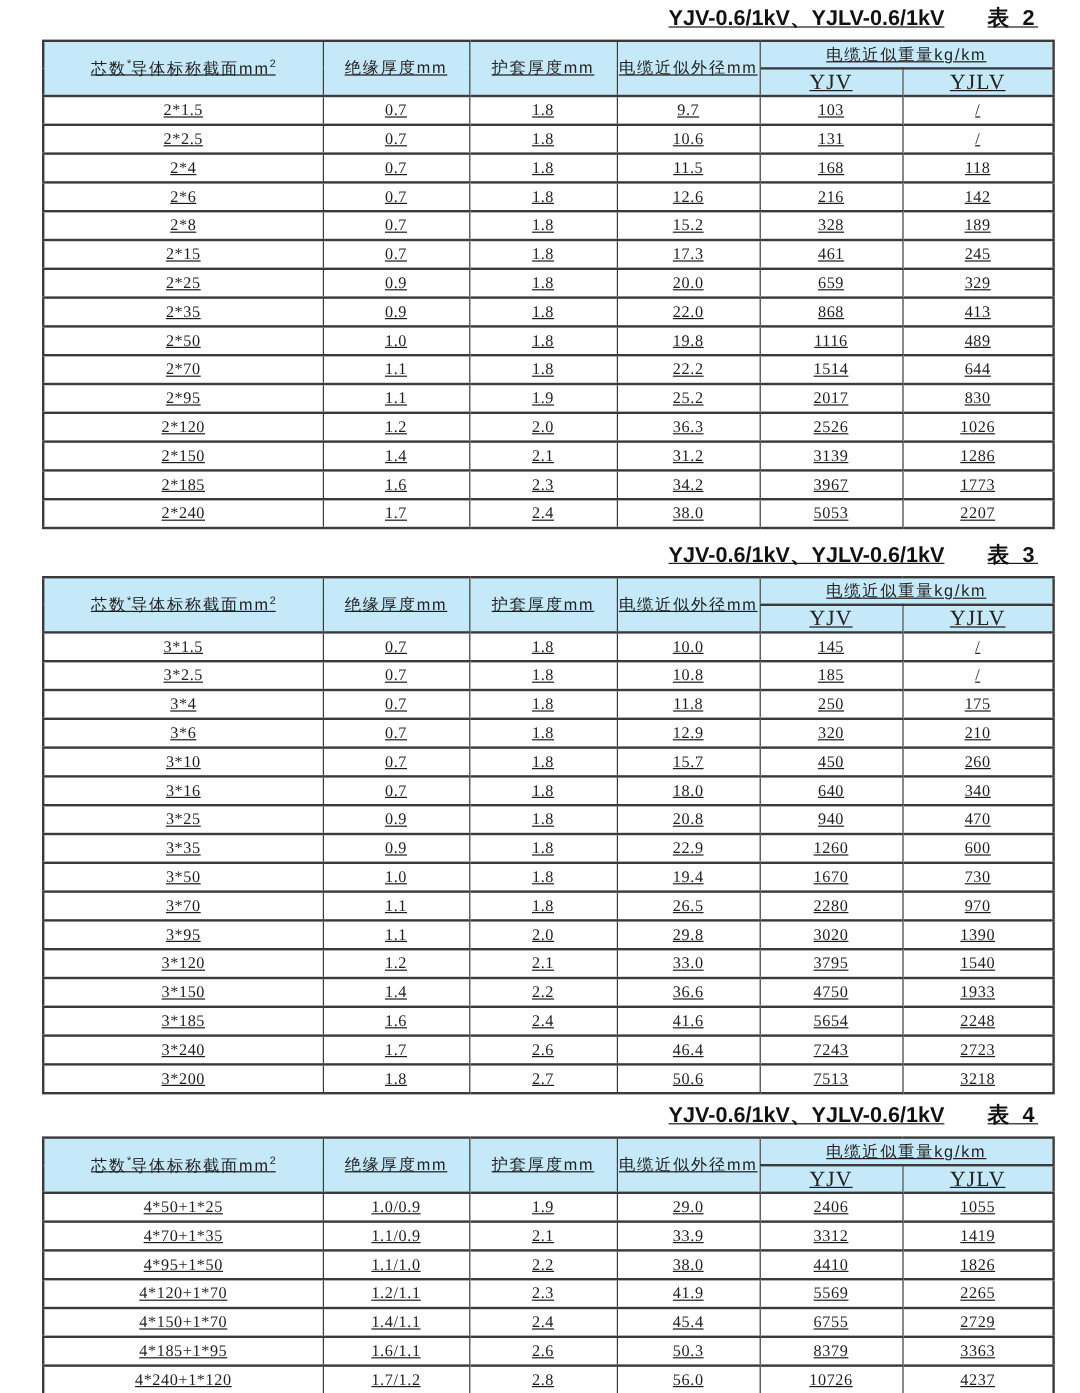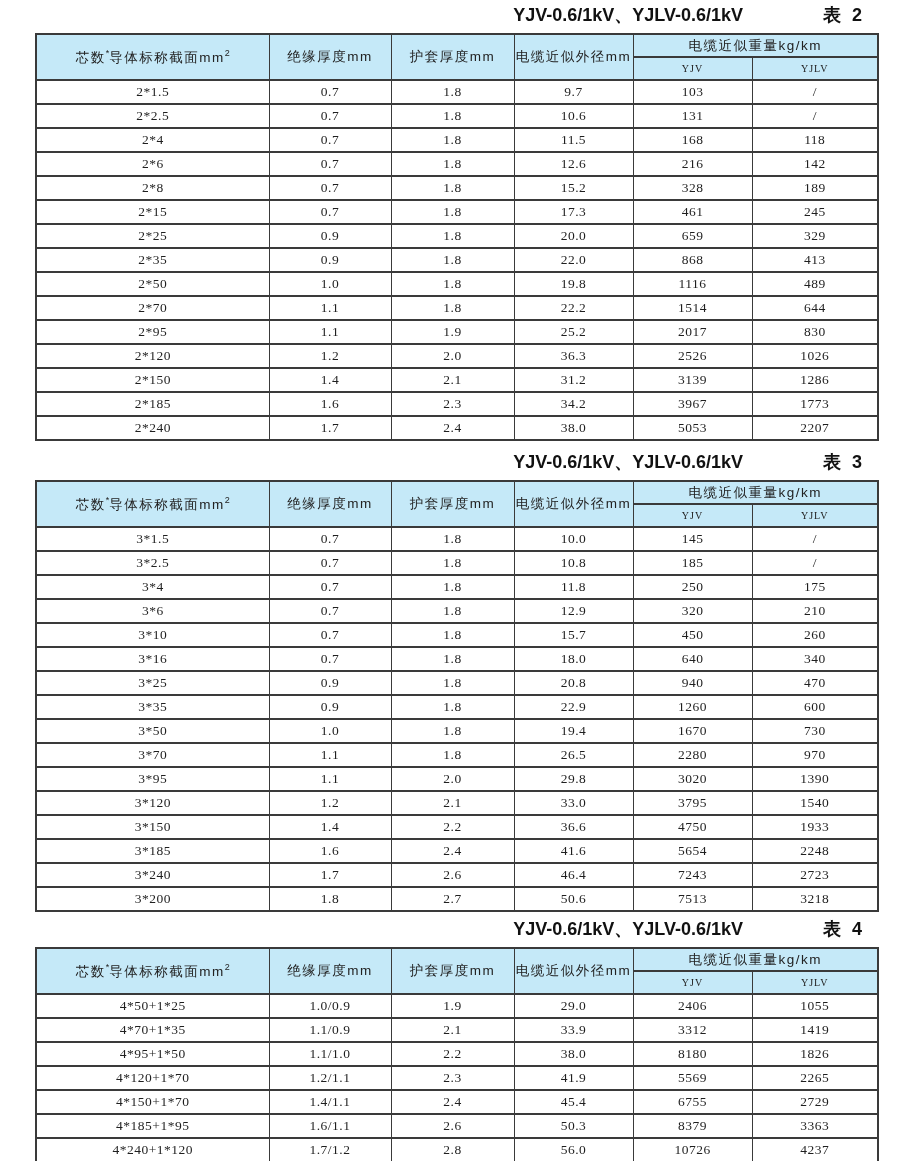--- a/index.html
+++ b/index.html
@@ -12,37 +12,37 @@
     height: 1161px;
     background: #ffffff;
     font-family: "Liberation Sans", sans-serif;
     color: #1c1c1c;
   }
   .page {
     box-sizing: border-box;
     width: 900px;
     height: 1020px;
     padding: 4px 23px 10px 35px;
+    text-decoration: underline;
   }
   .table-title {
     display: flex;
     justify-content: flex-end;
     align-items: baseline;
     gap: 36px;
     padding-right: 12px;
     height: 22px;
     line-height: 22px;
     font-size: 18px;
     font-weight: bold;
     color: #111111;
     margin-bottom: 7px;
   }
   .table-title .title-label {
     letter-spacing: 3px;
-    margin-left: 44px;
   }
   .section-2 .table-title { margin-top: 10px; }
   .section-3 .table-title { margin-top: 6px; }
 
   table.spec-table {
     border-collapse: collapse;
     table-layout: fixed;
     width: 842px;
     border: 2px solid var(--border, #3a3a3a);
   }
@@ -60,21 +60,21 @@
   .spec-table thead th {
     background: var(--header-bg, #c5e9f8);
     font-weight: normal;
     font-size: 13.5px;
     color: #222222;
     height: 21px;
     letter-spacing: 1.5px;
   }
   .spec-table thead th.th-sub {
     font-family: "Liberation Serif", serif;
-    font-size: 10px;
+    font-size: 18px;
     letter-spacing: 1px;
     border-top-width: 1px;
   }
   .spec-table thead sup {
     font-size: 9px;
     letter-spacing: 0;
   }
   .spec-table tbody td {
     font-family: "Liberation Serif", serif;
     font-size: 13.5px;
@@ -442,21 +442,21 @@
             <td>2.1</td>
             <td>33.9</td>
             <td>3312</td>
             <td>1419</td>
           </tr>
           <tr>
             <td>4*95+1*50</td>
             <td>1.1/1.0</td>
             <td>2.2</td>
             <td>38.0</td>
-            <td>8180</td>
+            <td>4410</td>
             <td>1826</td>
           </tr>
           <tr>
             <td>4*120+1*70</td>
             <td>1.2/1.1</td>
             <td>2.3</td>
             <td>41.9</td>
             <td>5569</td>
             <td>2265</td>
           </tr>

